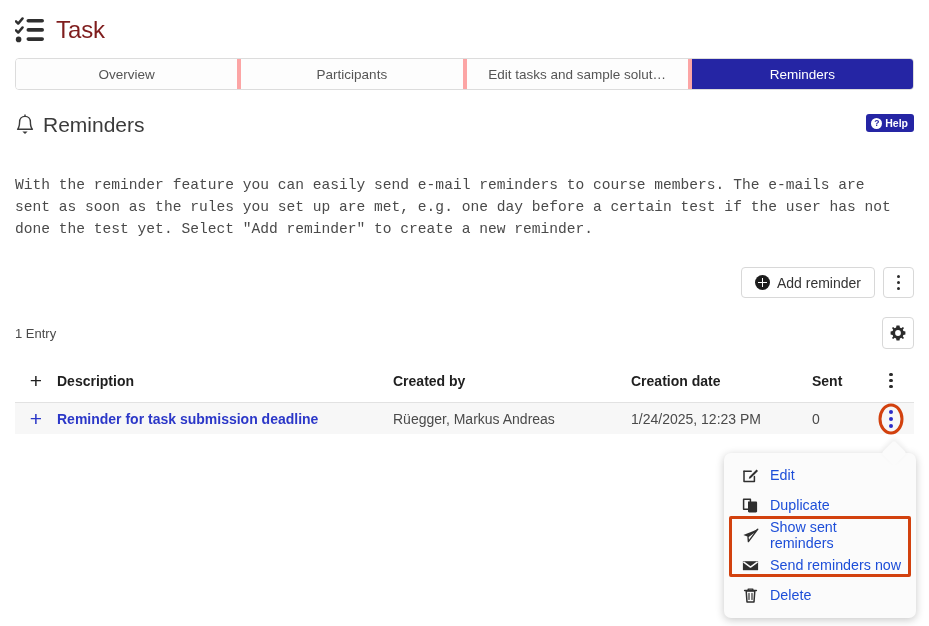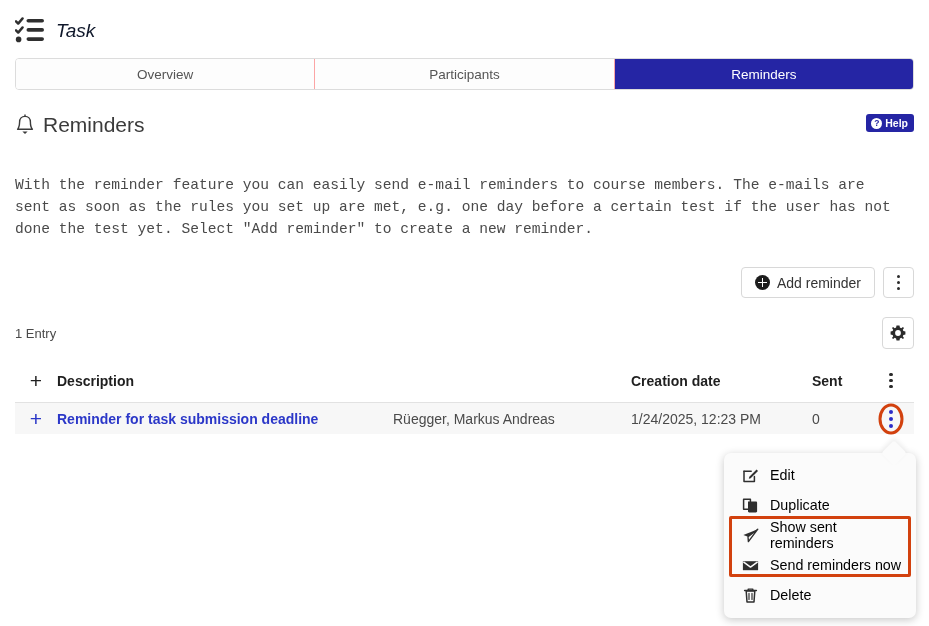--- a/index.html
+++ b/index.html
@@ -13,35 +13,35 @@
   }
   .page { position: relative; width: 929px; height: 626px; }
 
   
   .title-row {
     display: flex; align-items: center; gap: 11px;
     padding: 16px 0 0 15px;
   }
   .task-icon { width: 30px; height: 28px; display: block; flex: none; }
   .page-title {
-    font-size: 19px; font-weight: 400; color: #0f172a;
-    letter-spacing: -0.1px; line-height: 1; font-style: italic;
+    font-size: 24px; font-weight: 400; color: #7f1d1d;
+    letter-spacing: -0.1px; line-height: 1;
   }
 
   
   .tabs {
     display: flex; margin: 14px 15px 0 15px;
     border: 1px solid #dcdcdc; border-radius: 4px; overflow: hidden;
     height: 32px;
   }
   .tab {
     flex: 1 1 0; min-width: 0;
     display: flex; align-items: center; justify-content: center;
     font-size: 13.5px; color: #555; background: #fdfdfd;
-    border-right: 1px solid #fca5a5;
+    border-right: 4px solid #fca5a5;
     white-space: nowrap; overflow: hidden; text-overflow: ellipsis;
     padding: 0 6px; cursor: pointer;
   }
   .tab:last-child { border-right: none; }
   .tab.active { background: #2525a4; color: #ffffff; }
 
   
   .section-head {
     display: flex; align-items: center;
     margin: 22px 15px 0 15px;
@@ -149,21 +149,21 @@
   .menu::before {
     content: ""; position: absolute; top: -9px; left: 161px;
     width: 18px; height: 18px; background: #fbfbfb;
     transform: rotate(45deg); border-radius: 3px;
     box-shadow: -2px -2px 5px rgba(0,0,0,0.07);
   }
   .menu-inner { position: relative; }
   .menu-item {
     display: flex; align-items: center; gap: 11px;
     height: 30px; padding: 0 14px 0 18px;
-    font-size: 14.3px; color: #000000; cursor: pointer;
+    font-size: 14.3px; color: #1d4ed8; cursor: pointer;
     position: relative; z-index: 2;
   }
   .menu-item .mi-icon { width: 17px; height: 17px; flex: none; display: block; }
   .menu-highlight {
     position: absolute; left: 5px; top: 56px; width: 182px; height: 61px;
     border: 3px solid #d2410e; border-radius: 2px; z-index: 1; pointer-events: none;
   }
 </style>
 </head>
 <body>
@@ -178,20 +178,21 @@
       <rect x="11.5" y="2.9" width="17.5" height="3.6" rx="1.8" fill="#2f2f2f"></rect>
       <rect x="11.5" y="12.1" width="17.5" height="3.6" rx="1.8" fill="#2f2f2f"></rect>
       <rect x="11.5" y="21.3" width="17.5" height="3.6" rx="1.8" fill="#2f2f2f"></rect>
     </svg>
     <div class="page-title">Task</div>
   </div>
 
   <div class="tabs">
     <div class="tab">Overview</div>
     <div class="tab">Participants</div>
+    <div class="tab">Edit tasks and sample solut…</div>
     <div class="tab active">Reminders</div>
   </div>
 
   <div class="section-head">
     <svg class="bell-icon" viewBox="0 0 20 22">
       <path d="M10 2.4 C6.6 2.4 4.6 4.9 4.6 8.1 C4.6 13.3 2.6 15.2 2.6 15.2 L17.4 15.2 C17.4 15.2 15.4 13.3 15.4 8.1 C15.4 4.9 13.4 2.4 10 2.4 Z" fill="none" stroke="#3b3b3b" stroke-width="1.4" stroke-linejoin="round"></path>
       <path d="M10 2.4 L10 0.9" stroke="#3b3b3b" stroke-width="1.4" stroke-linecap="round"></path>
       <path d="M7.4 17.4 L12.6 17.4 L10 19.9 Z" fill="#3b3b3b"></path>
     </svg>
     <div class="section-title">Reminders</div>
@@ -226,20 +227,21 @@
       </svg>
     </div>
   </div>
 
   <div class="table">
     <div class="trow thead">
       <div class="c-expand">
         <span class="plus-glyph">+</span>
       </div>
       <div class="c-desc">Description</div>
+      <div class="c-by">Created by</div>
       <div class="c-date">Creation date</div>
       <div class="c-sent">Sent</div>
       <div class="c-menu">
         <span class="kebab">
             <i></i>
             <i></i>
             <i></i>
           </span>
       </div>
     </div>

